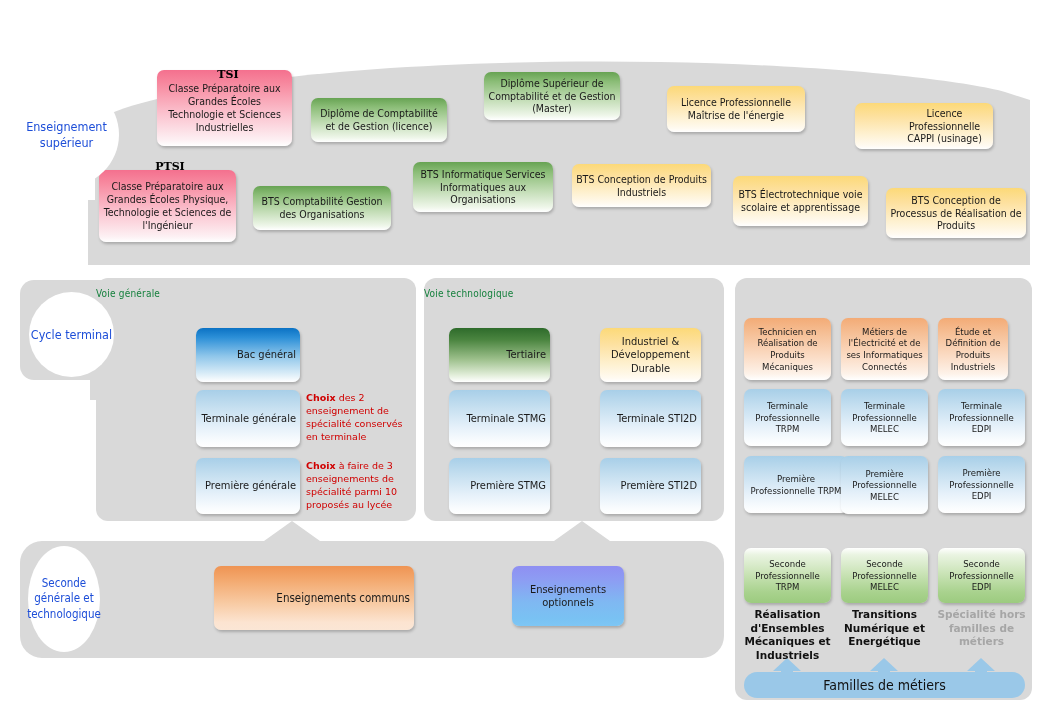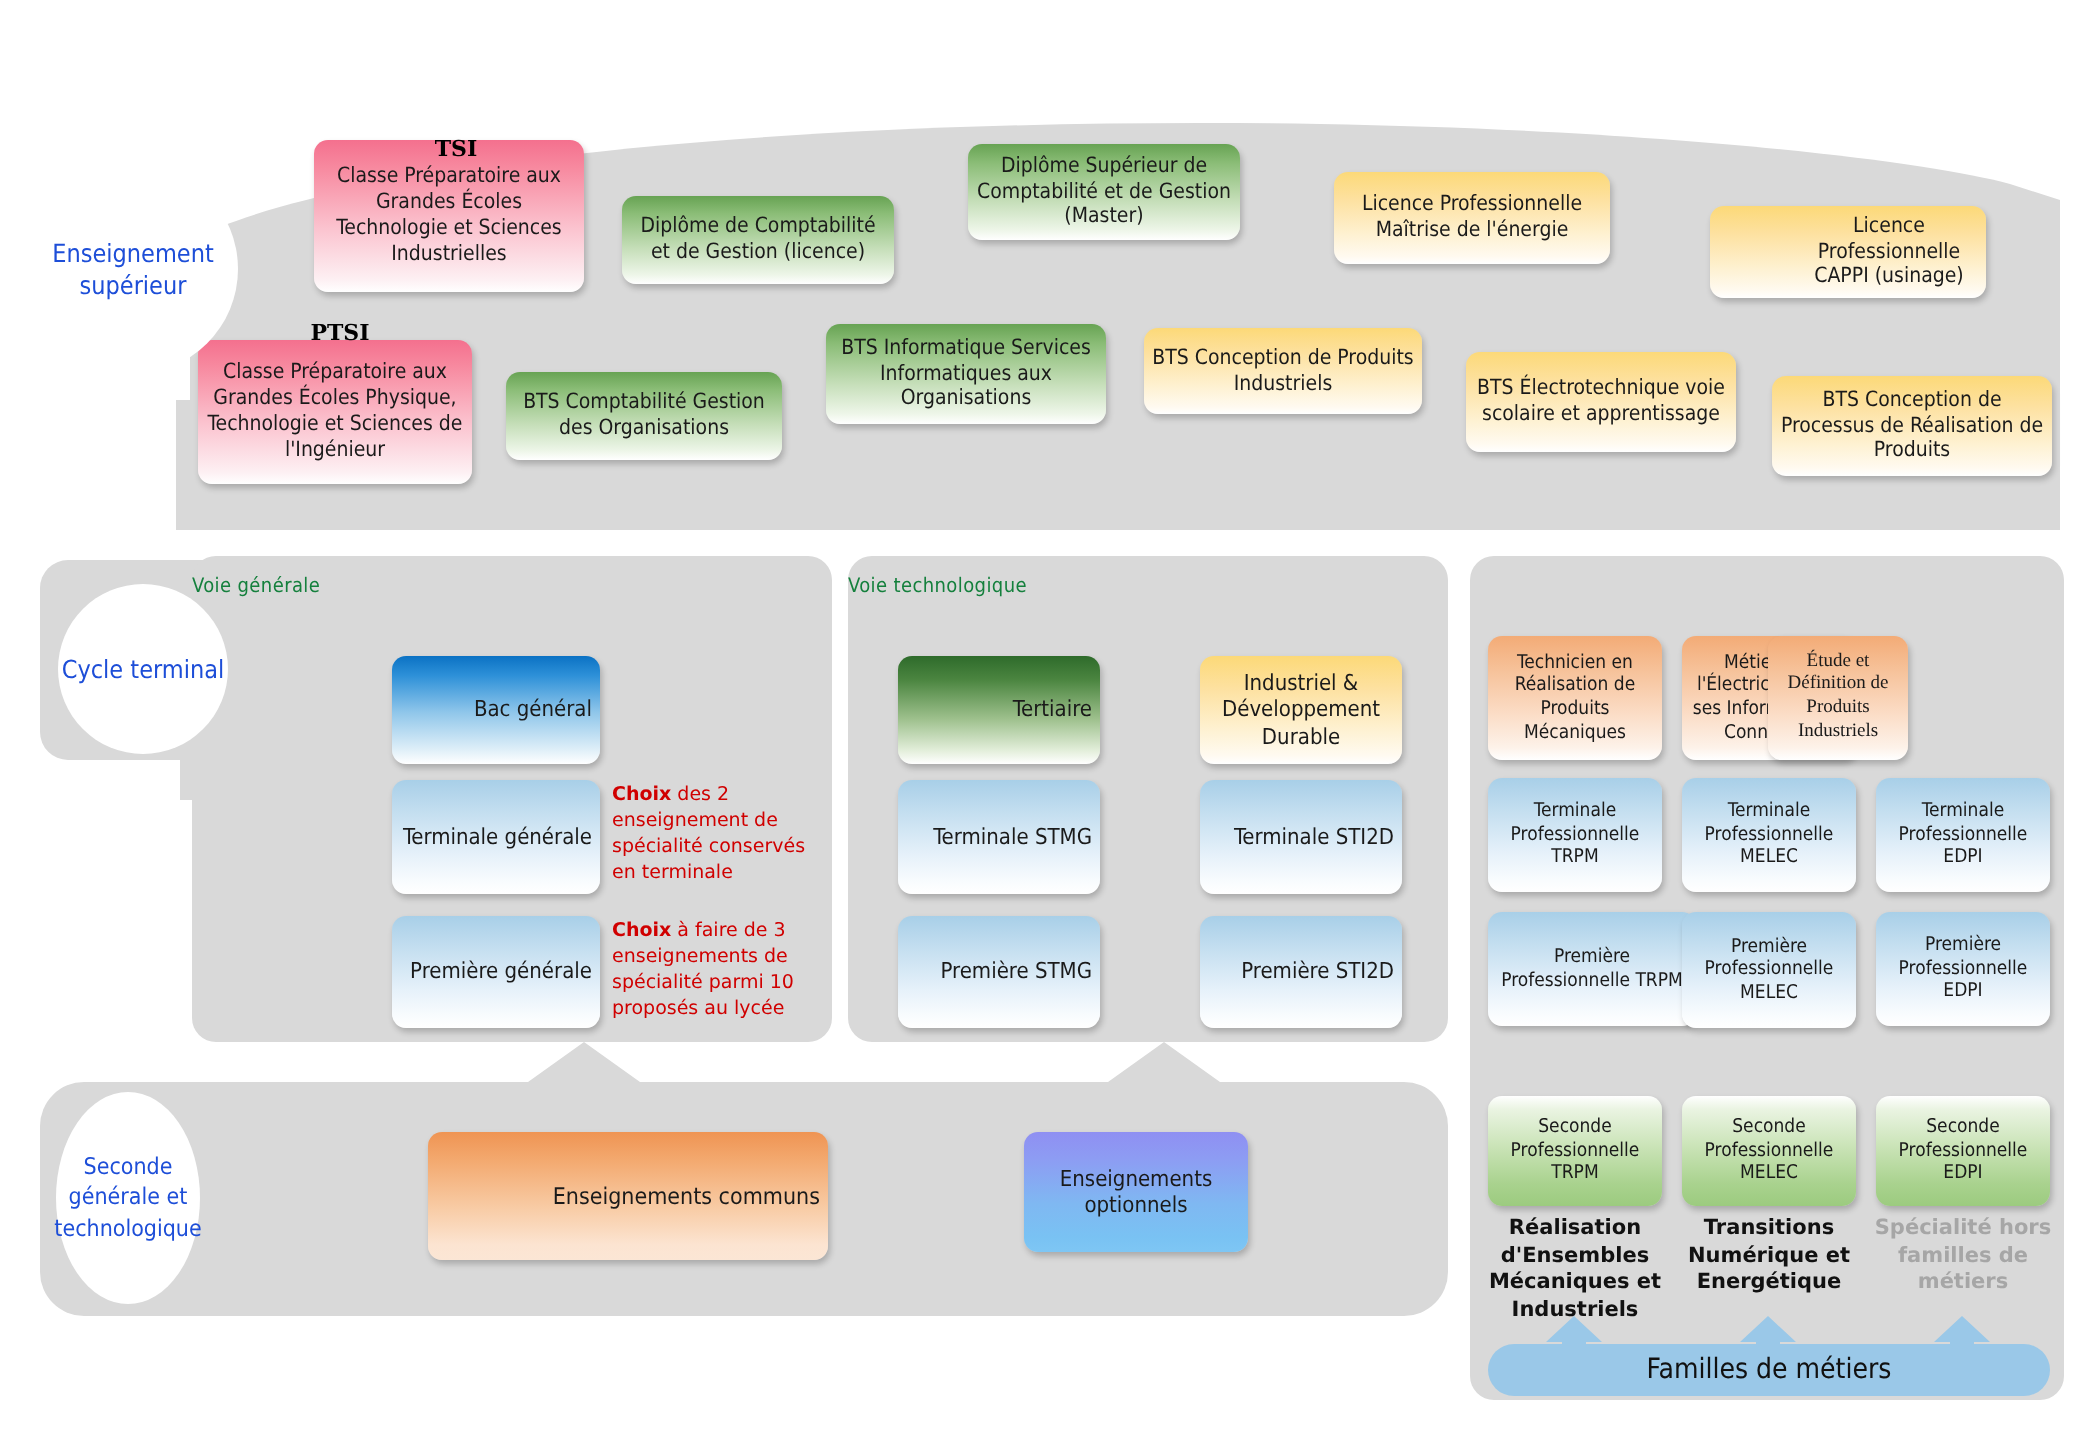--- a/index.html
+++ b/index.html
@@ -194,21 +194,21 @@
   </div>
 
   <div class="panel" style="left:735px;top:278px;width:297px;height:422px;"></div>
 
   <div class="box b-peach" style="left:744px;top:318px;width:87px;height:62px;font-size:9.5px;">
     <span>Technicien en Réalisation de Produits Mécaniques</span>
   </div>
   <div class="box b-peach" style="left:841px;top:318px;width:87px;height:62px;font-size:9.5px;">
     <span>Métiers de l'Électricité et de ses Informatiques Connectés</span>
   </div>
-  <div class="box b-peach" style="left:884px;top:318px;width:70px;height:62px;font-size:9.5px;font-family:Liberation Serif, serif;">
+  <div class="box b-peach" style="left:938px;top:318px;width:70px;height:62px;font-size:9.5px;">
     <span>Étude et Définition de Produits Industriels</span>
   </div>
 
   <div class="box b-lightblue" style="left:744px;top:389px;width:87px;height:57px;font-size:9.5px;">
     <span>Terminale Professionnelle TRPM</span>
   </div>
   <div class="box b-lightblue" style="left:841px;top:389px;width:87px;height:57px;font-size:9.5px;">
     <span>Terminale Professionnelle MELEC</span>
   </div>
   <div class="box b-lightblue" style="left:938px;top:389px;width:87px;height:57px;font-size:9.5px;">

